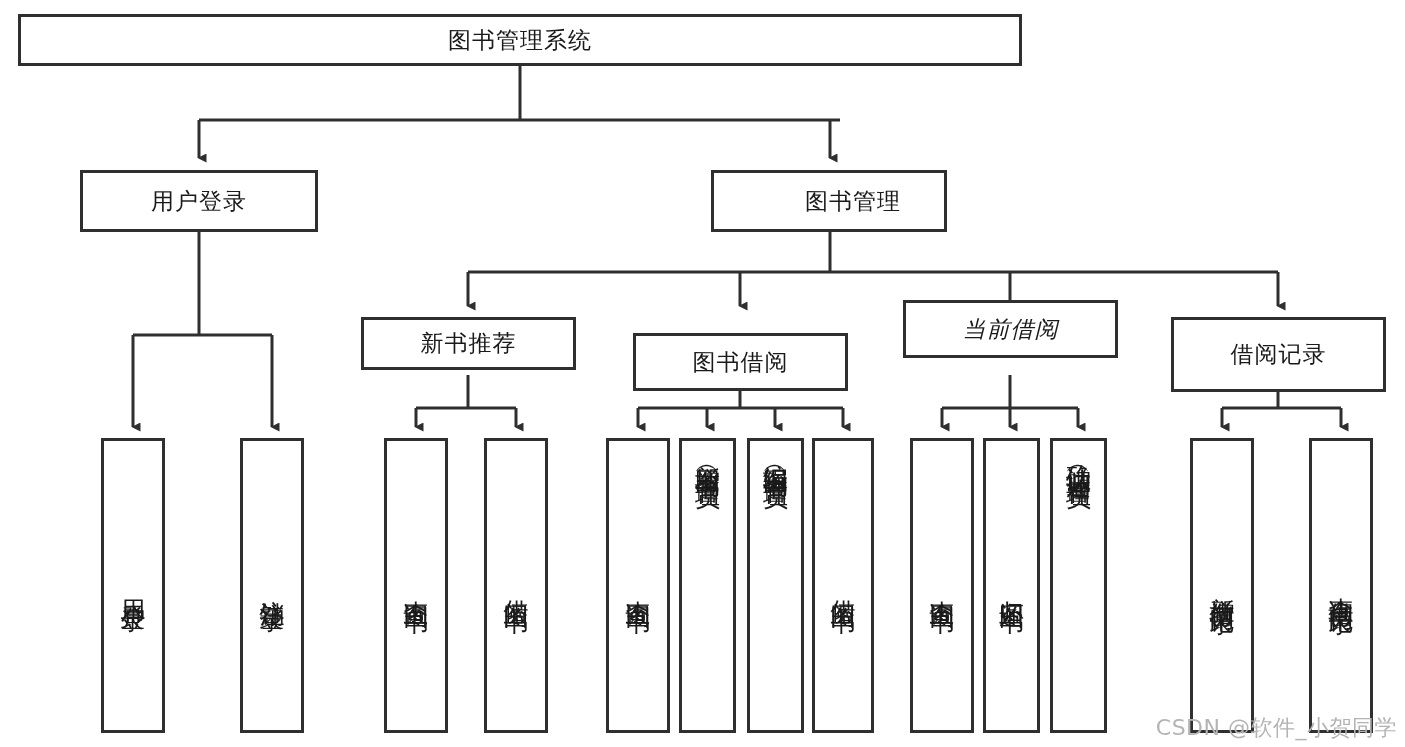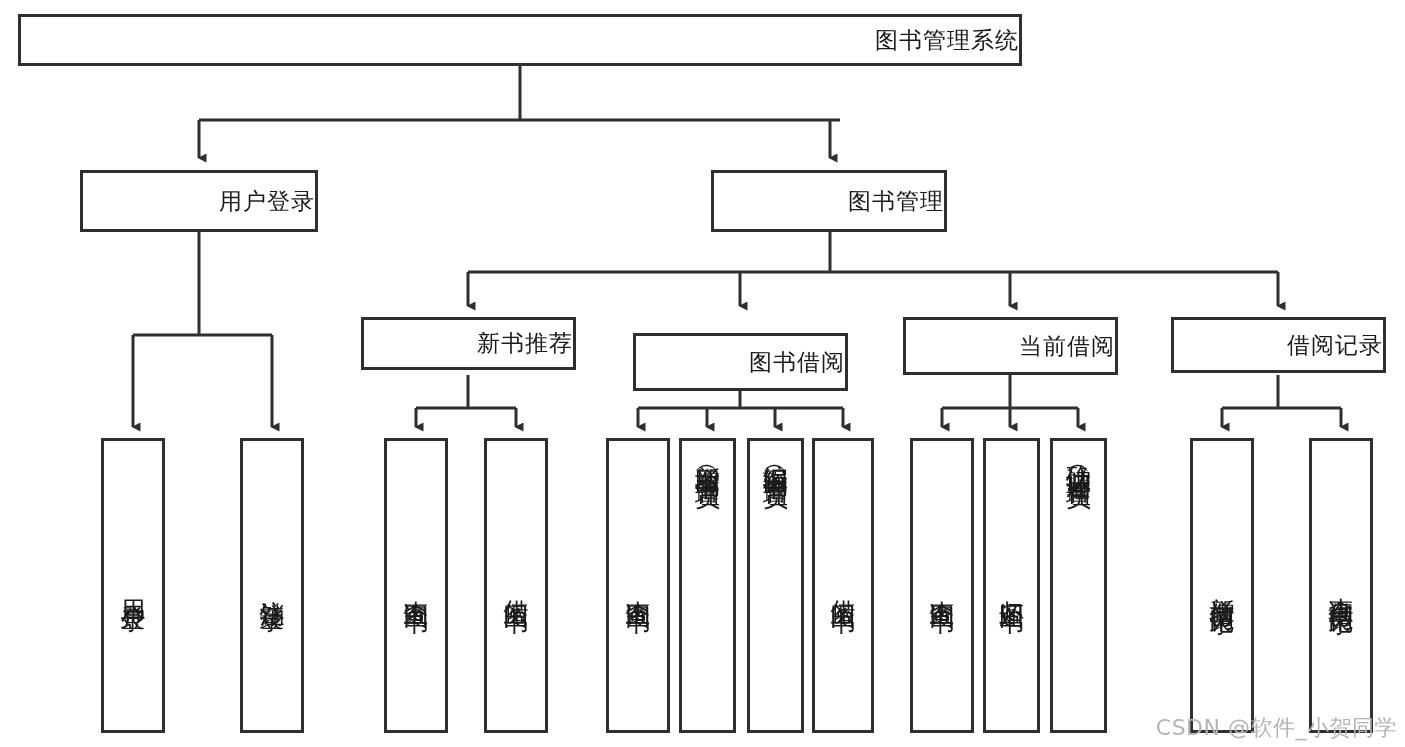--- a/index.html
+++ b/index.html
@@ -27,21 +27,21 @@
     pointer-events: none;
   }
   .node {
     position: absolute;
     box-sizing: border-box;
     border: 3px solid #2f2f2f;
     background: #ffffff;
     color: #1a1a1a;
     display: flex;
     align-items: center;
-    justify-content: flex-end;
+    justify-content: center;
     text-align: center;
     z-index: 2;
   }
   .node .lbl {
     display: block;
     line-height: 1.06;
     letter-spacing: 1px;
   }
   
   .node.h .lbl {
@@ -144,24 +144,24 @@
   <div class="node h" style="left:711px; top:170px; width:236px; height:62px;padding-left:48px;">
     <span class="lbl">图书管理</span>
   </div>
 
   <div class="node h" style="left:361px; top:317px; width:215px; height:53px;">
     <span class="lbl">新书推荐</span>
   </div>
   <div class="node h" style="left:633px; top:317px; width:215px; height:58px;margin-top:16px;">
     <span class="lbl">图书借阅</span>
   </div>
-  <div class="node h" style="left:903px; top:317px; width:215px; height:58px;">
+  <div class="node h" style="left:903px; top:300px; width:215px; height:58px;font-style:italic;">
     <span class="lbl">当前借阅</span>
   </div>
-  <div class="node h" style="left:1171px; top:317px; width:215px; height:56px;">
+  <div class="node h" style="left:1171px; top:317px; width:215px; height:75px;">
     <span class="lbl">借阅记录</span>
   </div>
 
   <div class="node v mid" style="left:101px; top:438px; width:64px; height:295px;">
     <span class="lbl">用户登录</span>
   </div>
   <div class="node v mid" style="left:240px; top:438px; width:64px; height:295px;">
     <span class="lbl">注销登录</span>
   </div>
 

